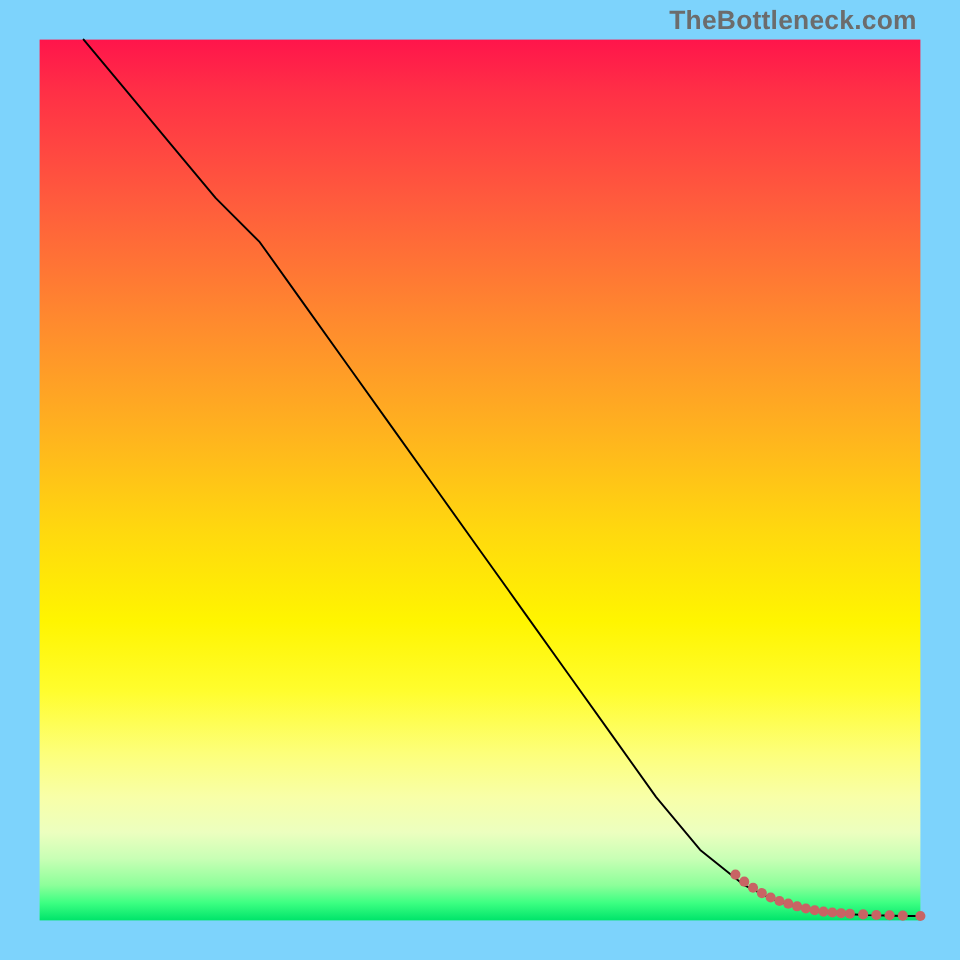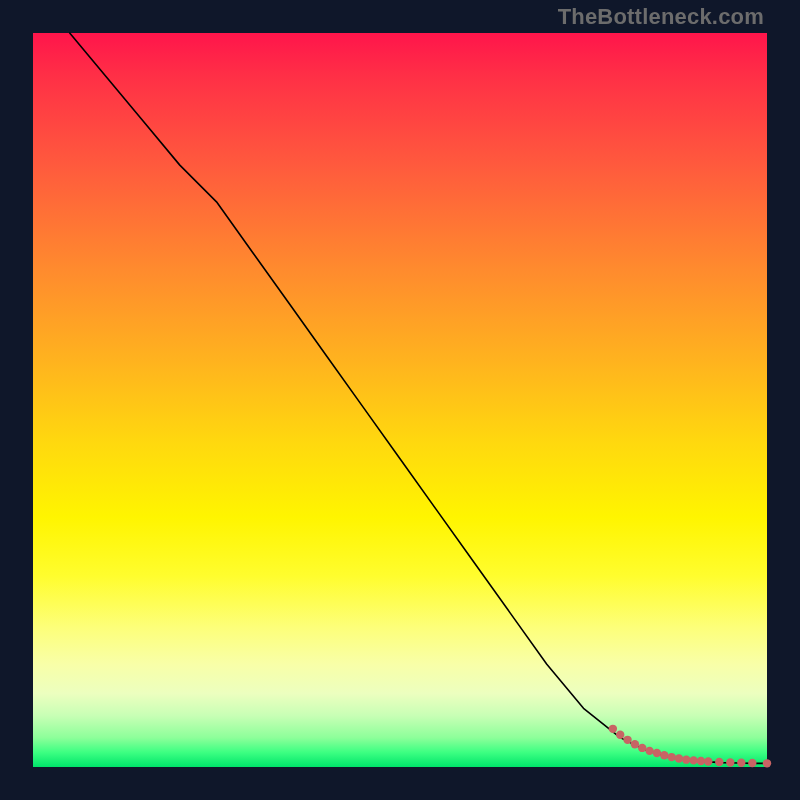--- a/index.html
+++ b/index.html
@@ -8,21 +8,21 @@
     width: 800px;
     height: 800px;
     overflow: hidden;
     background: #000;
     font-family: Arial, Helvetica, sans-serif;
   }
   .frame {
     position: relative;
     width: 800px;
     height: 800px;
-    background: #0f172a;
+    background: #7dd3fc;
   }
   .plot-area {
     position: absolute;
     left: 33px;
     top: 33px;
     width: 734px;
     height: 734px;
     
     background: linear-gradient(
       to bottom,

